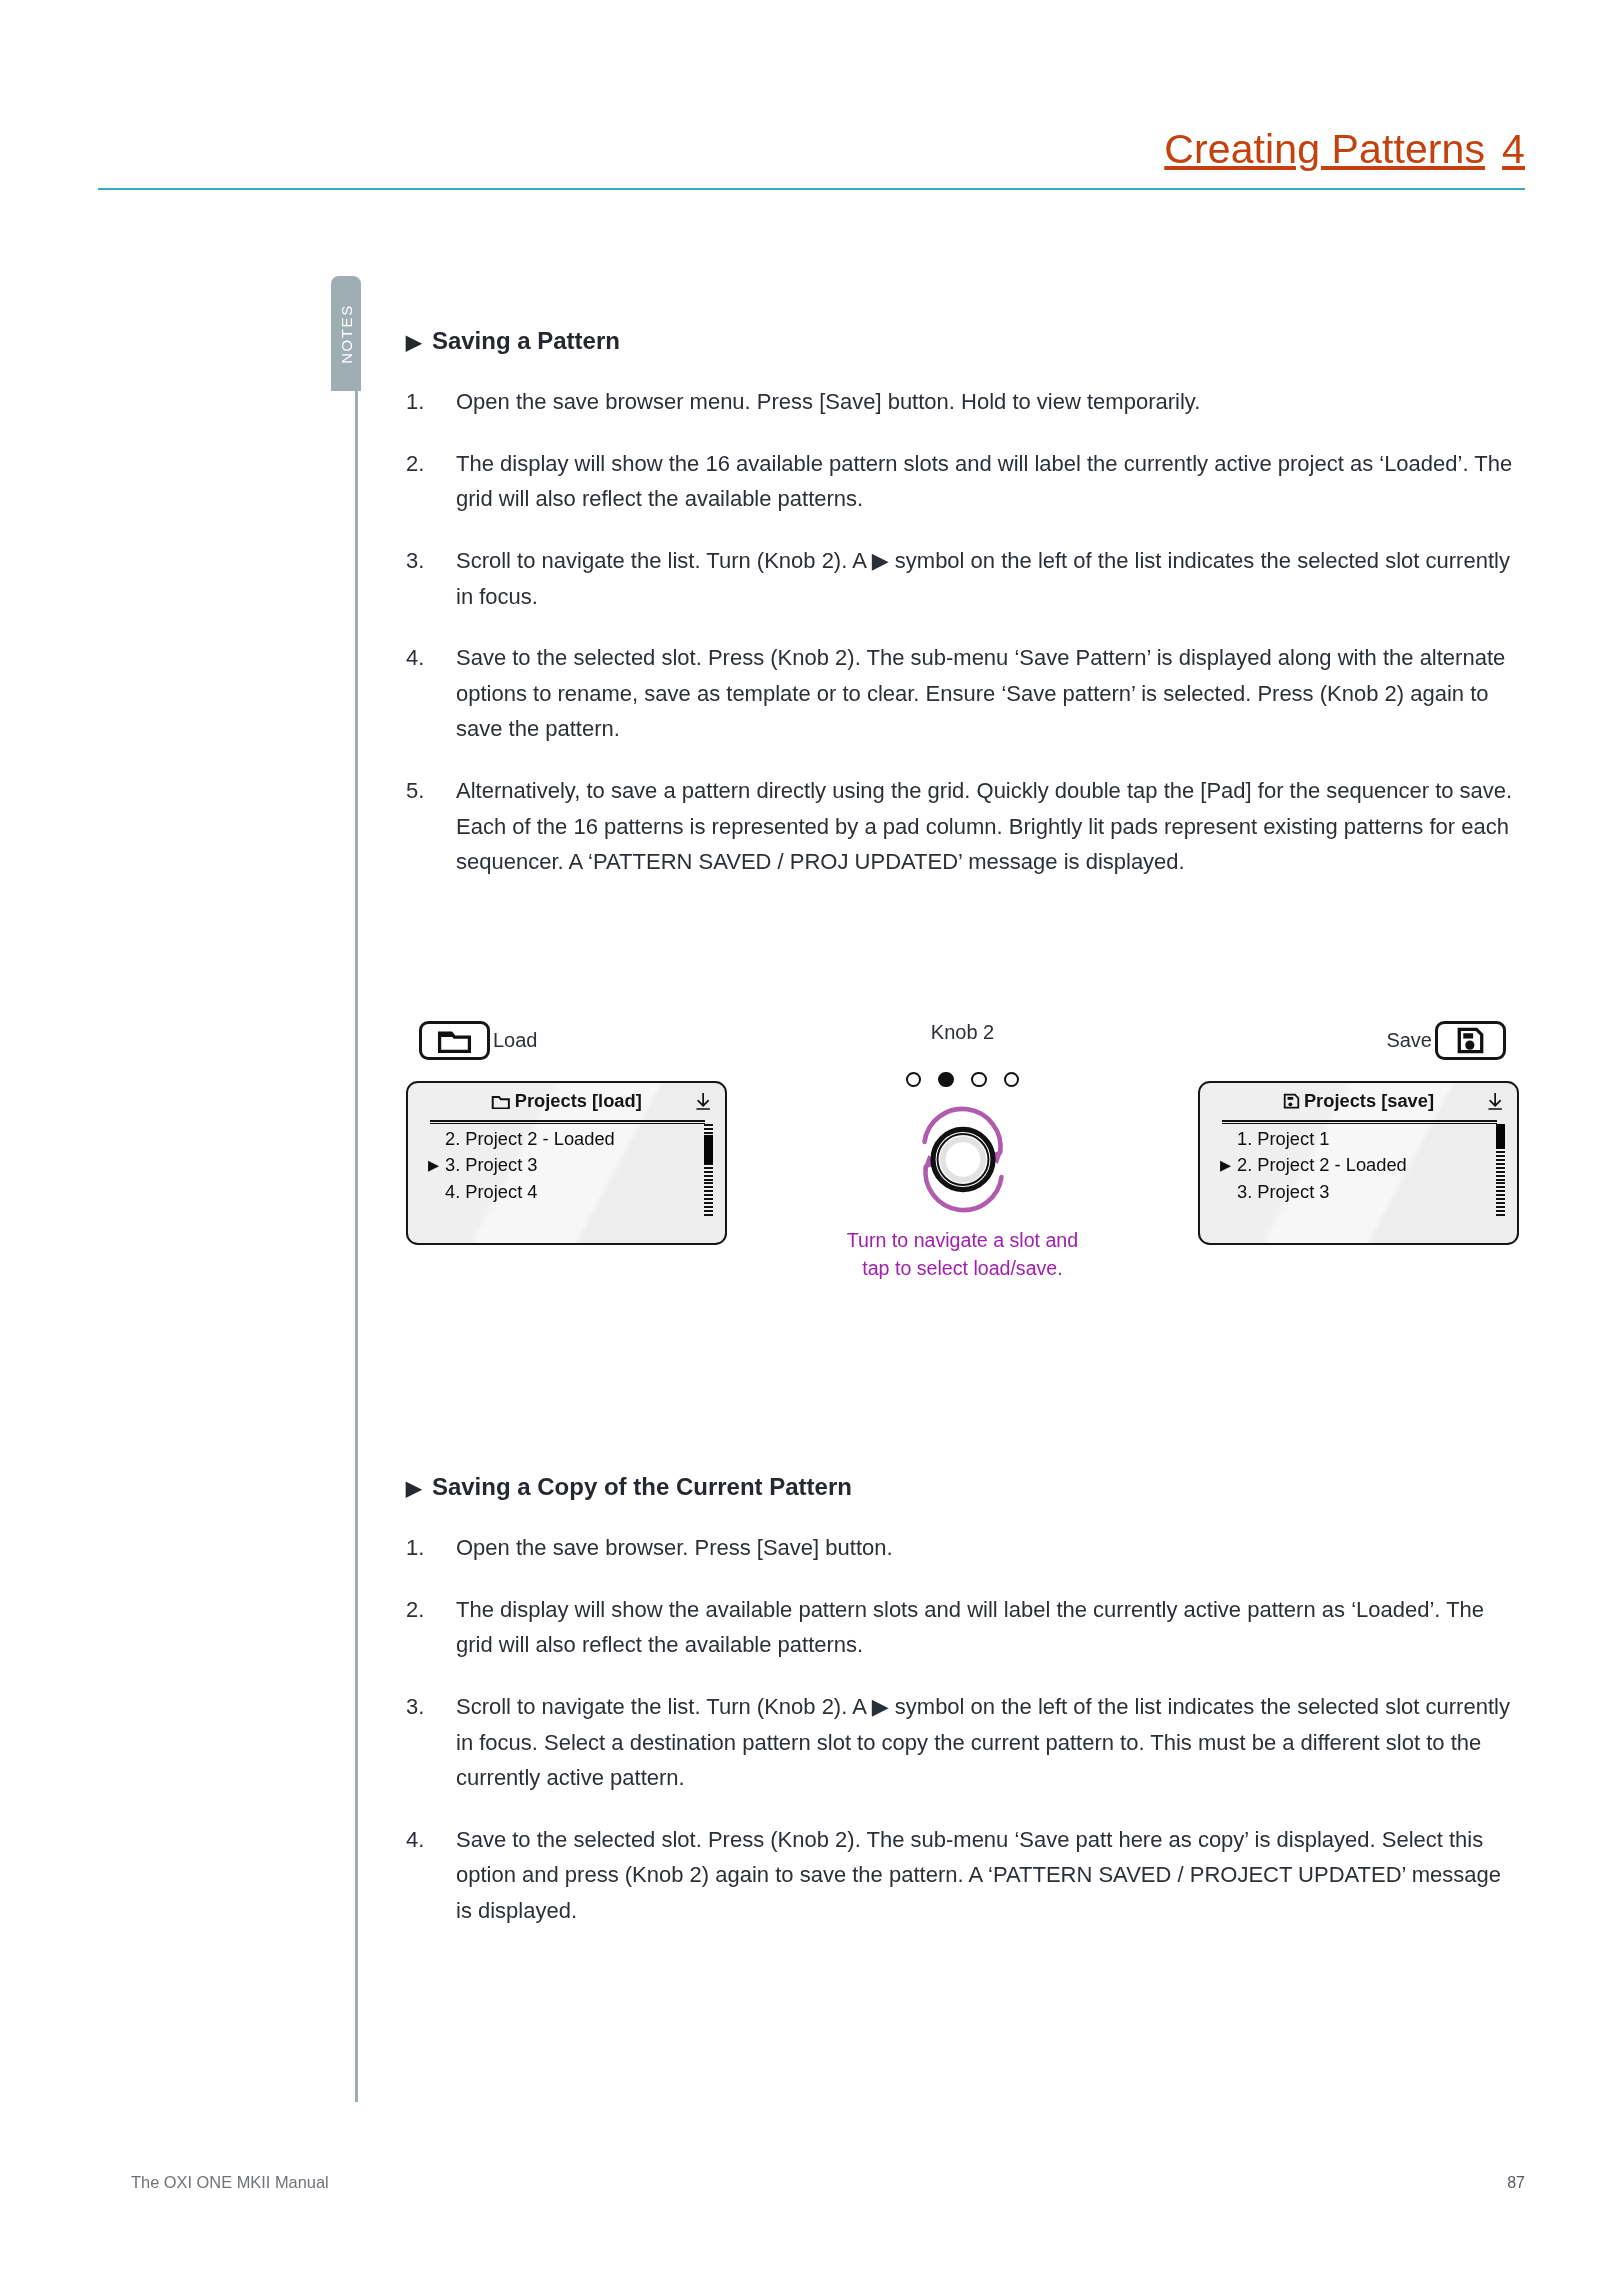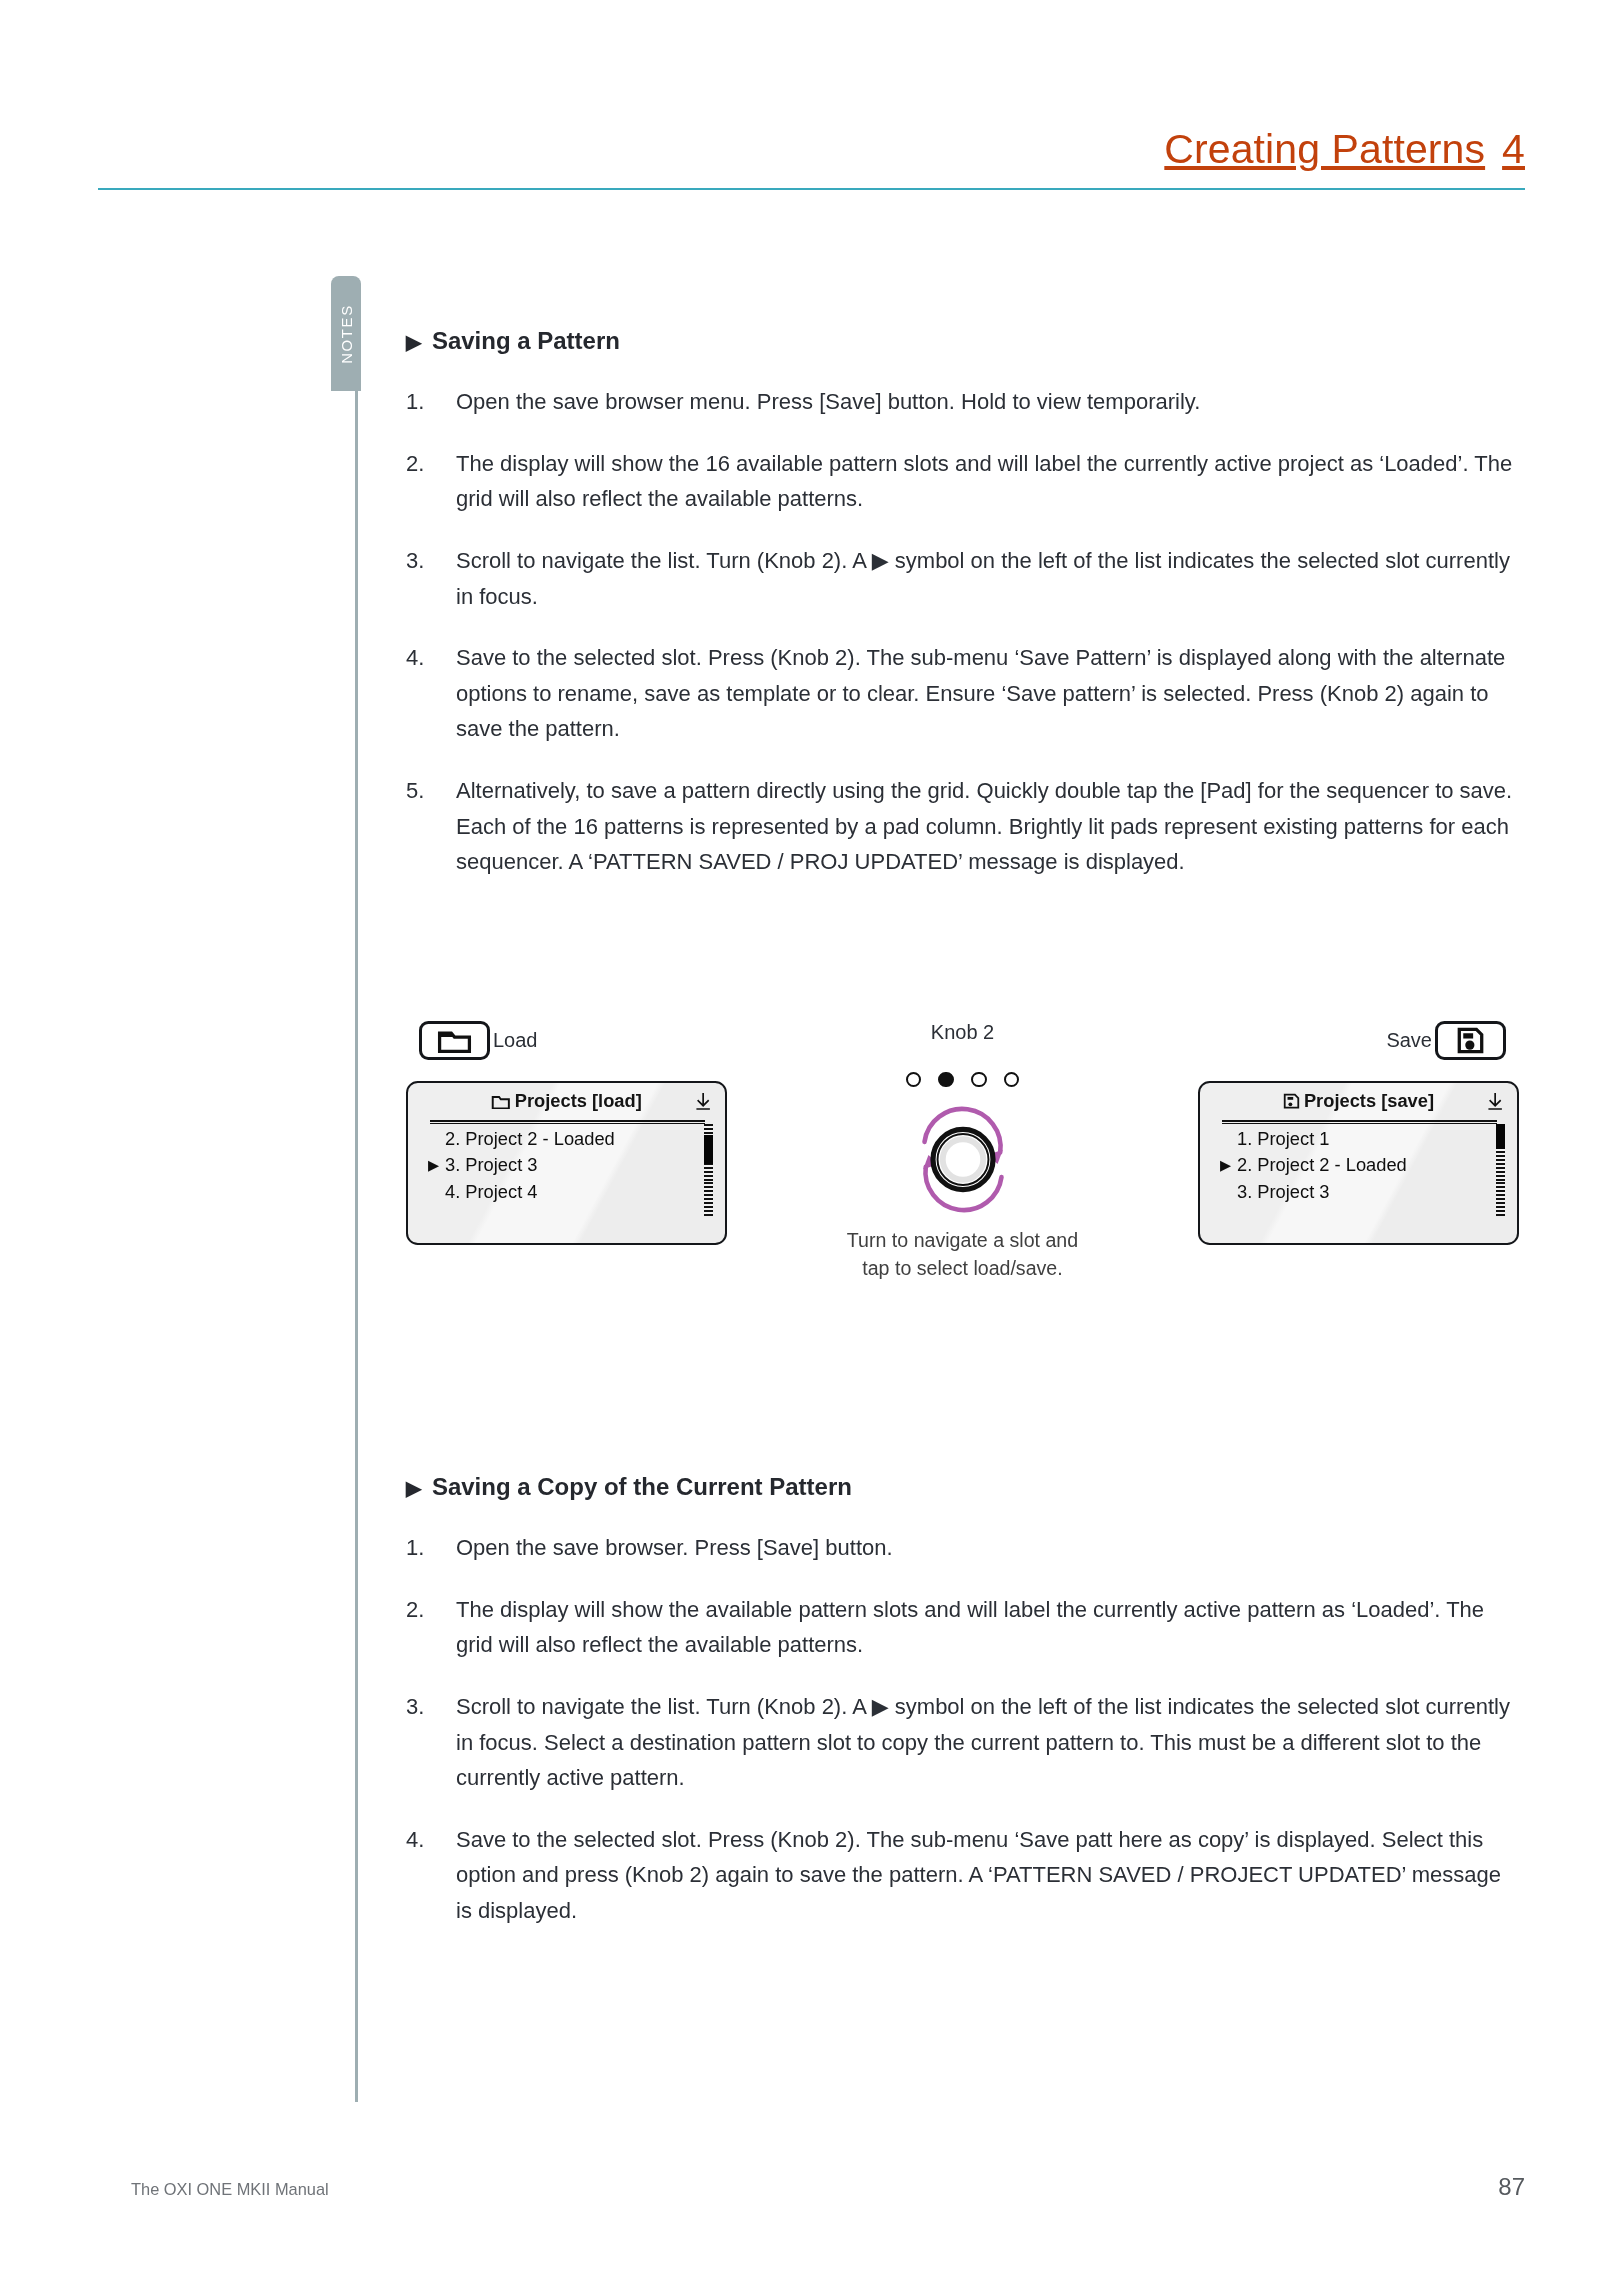--- a/index.html
+++ b/index.html
@@ -272,37 +272,37 @@
   .dot.filled { background: #111; }
   .knob-wrap {
     position: relative;
     width: 124px;
     height: 111px;
     margin: 0 auto 11.8px auto;
   }
   .knob-caption {
     font-size: 19.6px;
     line-height: 1.42;
-    color: #404040;
+    color: #a21caf;
   }
 
   
   .footer {
     position: absolute;
     left: 131px;
     right: 98px;
     top: 2173px;
     display: flex;
     justify-content: space-between;
     align-items: baseline;
     font-size: 16.4px;
     color: #6f7378;
     gap: 10px;
   }
-  .footer-page { font-size: 24px; color: #55595e; }
+  .footer-page { font-size: 16px; color: #55595e; }
 </style>
 </head>
 <body>
 
 <div class="page-header">
   <div class="header-title">
     <span>Creating Patterns</span><span class="chapter-num">4</span>
   </div>
   <div class="header-rule"></div>
 </div>

